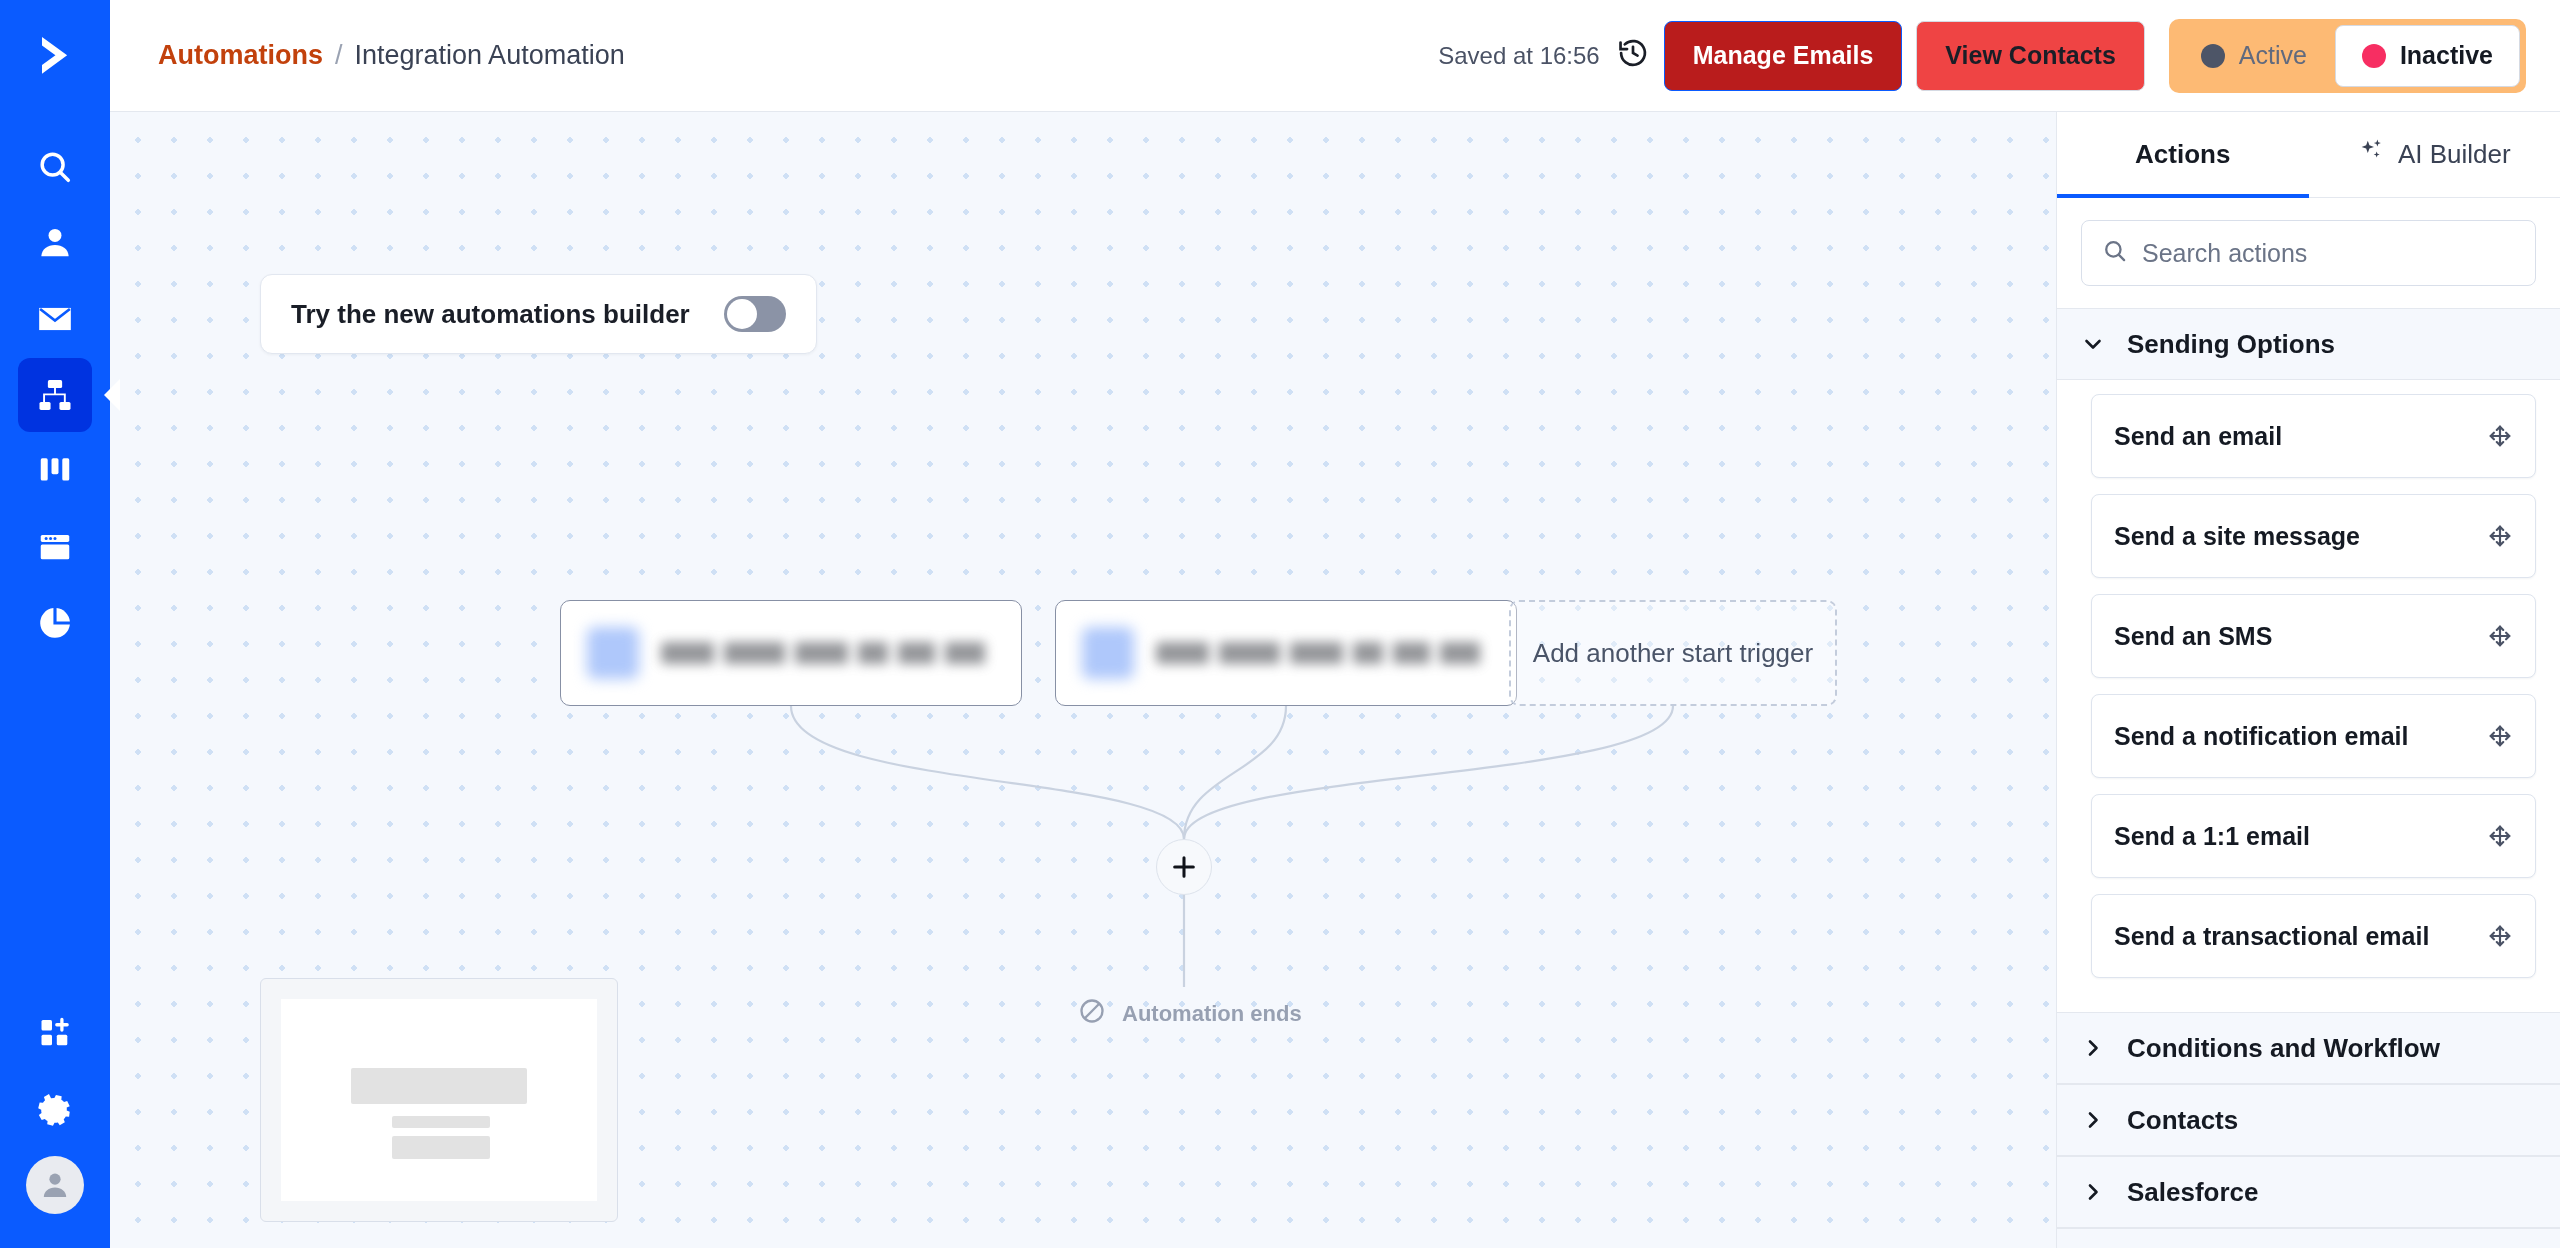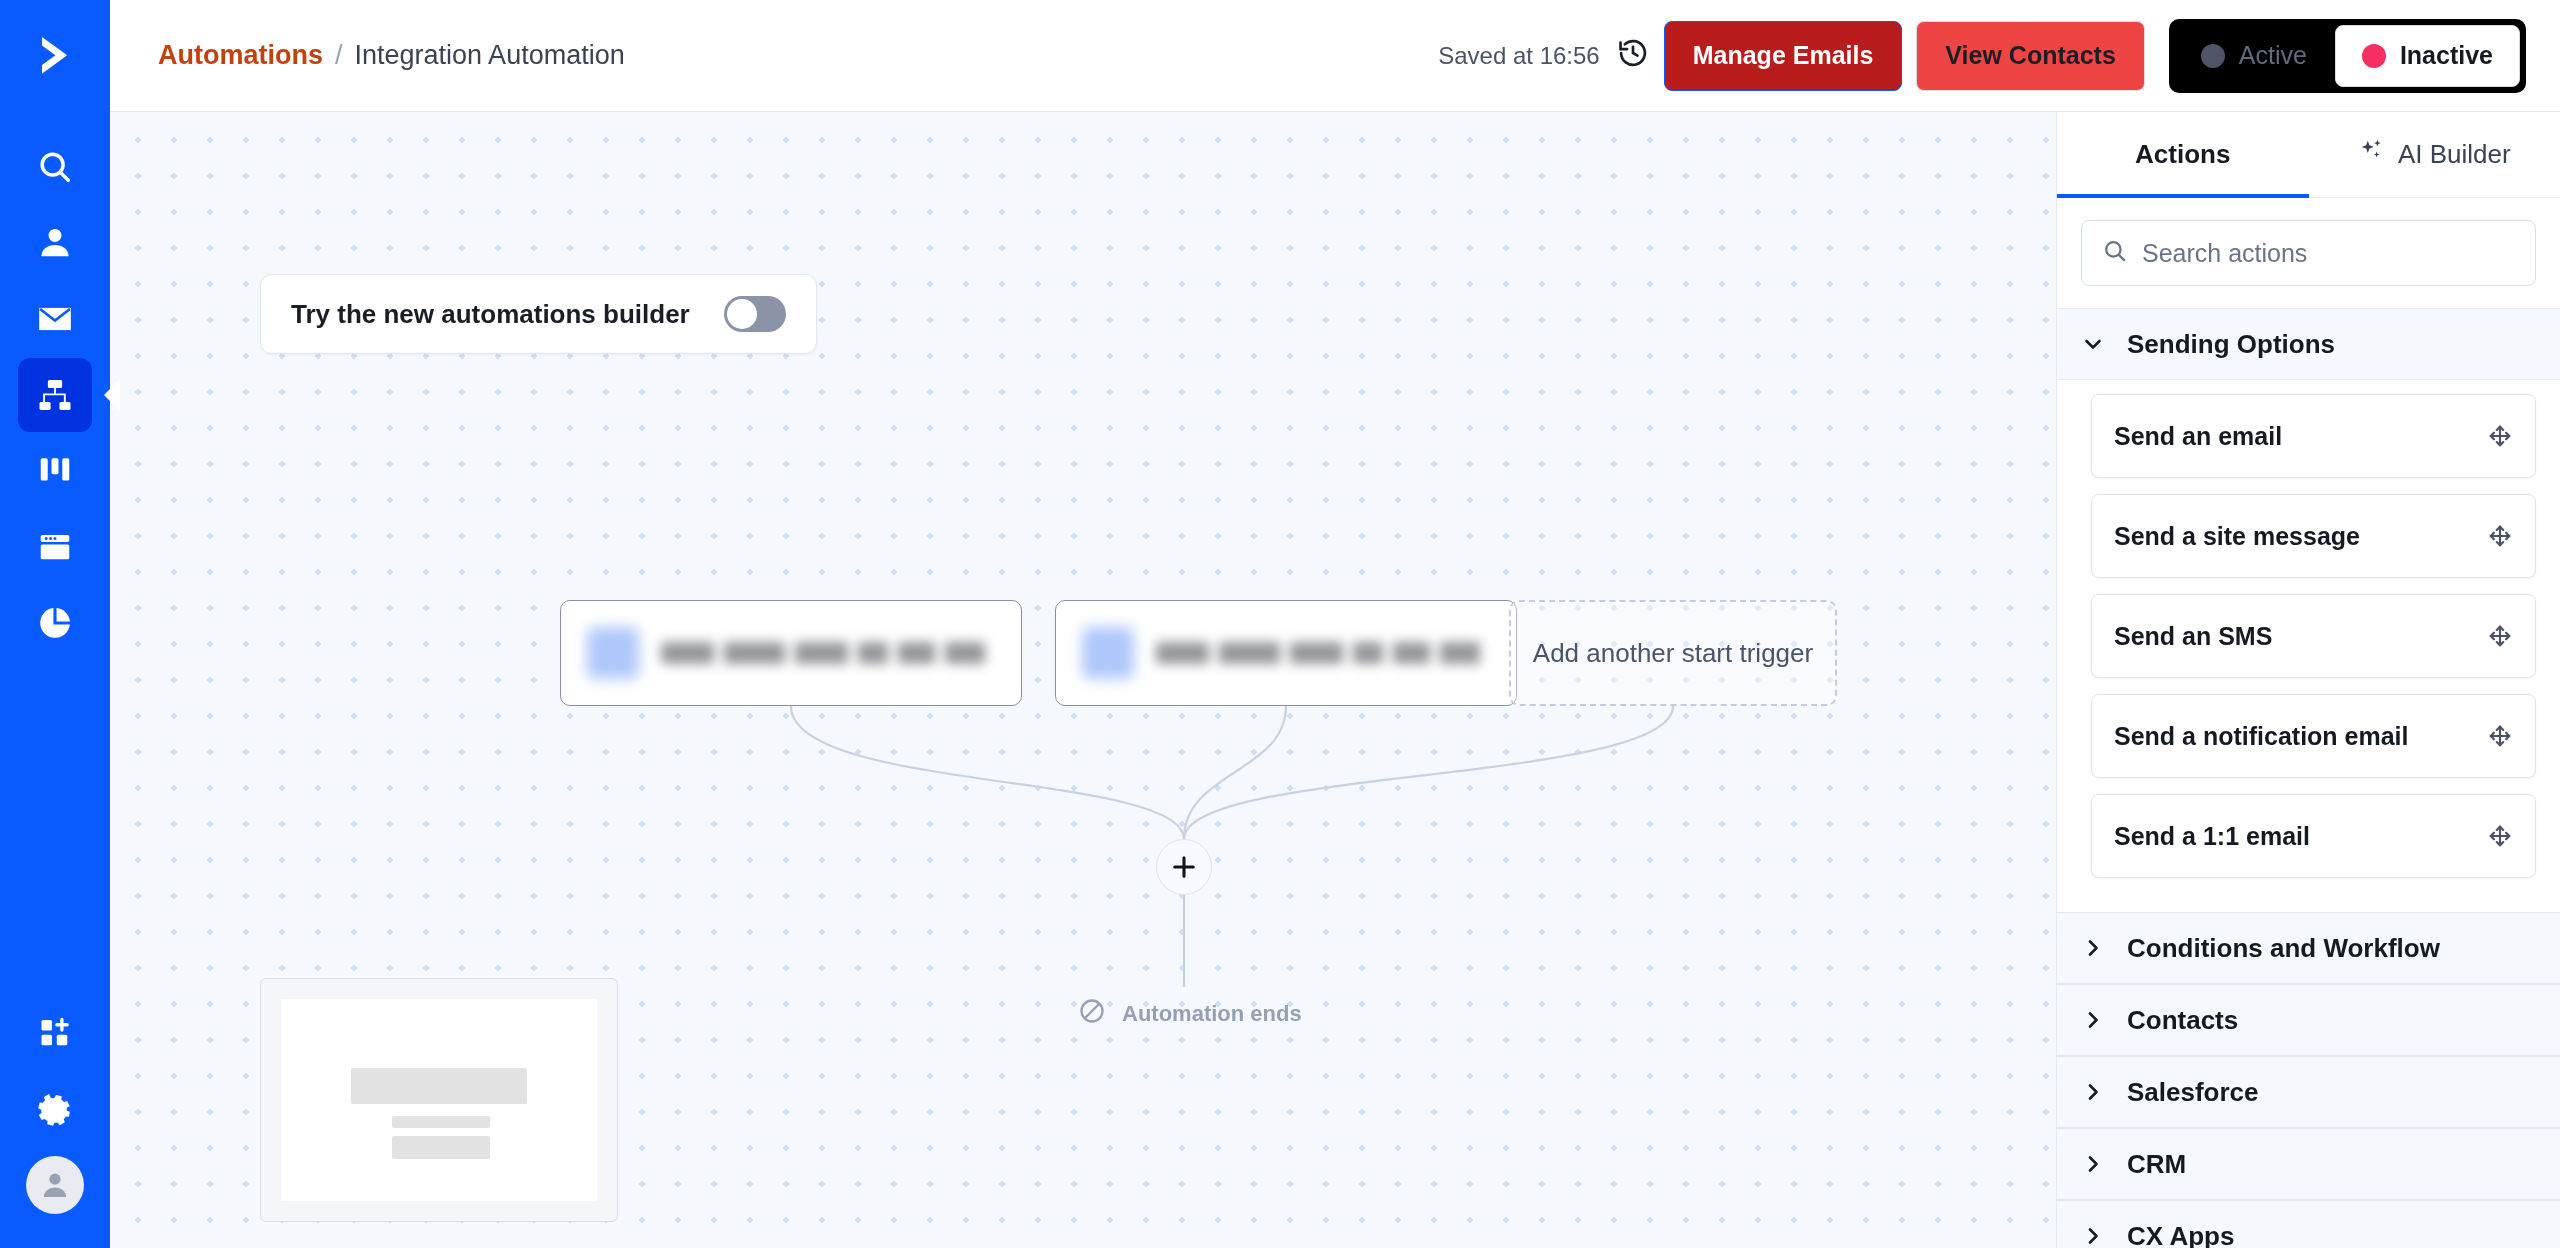--- a/index.html
+++ b/index.html
@@ -52,21 +52,21 @@
   .crumb-leaf { color: #3A4254; font-weight: 400; }
   .header-right { margin-left: auto; display: flex; align-items: center; gap: 14px; }
   .saved { display: flex; align-items: center; gap: 16px; color: #4A5265; font-size: 24px; }
   .btn {
     height: 70px; border-radius: 8px; display: flex; align-items: center; justify-content: center;
     font-size: 25px; font-weight: 700; cursor: pointer; padding: 0 28px; white-space: nowrap;
   }
   .btn-primary { background: #b91c1c; color: #fff; border: 1px solid #0A5BFF; }
   .btn-outline { background: #ef4444; color: #1A1E27; border: 1px solid #D5DAE3; }
   .statuses {
-    display: flex; align-items: flex-end; background: #000000;
+    display: flex; align-items: flex-end; background: #fdba74;
     border-radius: 10px; padding: 6px; gap: 2px; margin-left: 10px;
   }
   .status-opt {
     display: flex; align-items: center; gap: 14px; padding: 0 26px; height: 62px;
     border-radius: 8px; font-size: 25px; cursor: pointer; white-space: nowrap;
   }
   .status-opt.selected { background: #fff; border: 1px solid #D5DAE3; font-weight: 700; color: #151A23; }
   .status-opt.unselected { color: #616A7E; font-weight: 400; }
   .dot { width: 24px; height: 24px; border-radius: 50%; flex: 0 0 24px; }
 
@@ -490,20 +490,33 @@
                 <svg width="26" height="26" viewBox="0 0 24 24" fill="none" stroke="#4A5265" stroke-width="2" stroke-linecap="round" stroke-linejoin="round">
                     <line x1="12" y1="3.4" x2="12" y2="20.6"></line>
                     <line x1="3.4" y1="12" x2="20.6" y2="12"></line>
                     <polyline points="9,6.4 12,3.4 15,6.4"></polyline>
                     <polyline points="9,17.6 12,20.6 15,17.6"></polyline>
                     <polyline points="6.4,9 3.4,12 6.4,15"></polyline>
                     <polyline points="17.6,9 20.6,12 17.6,15"></polyline>
                   </svg>
               </span>
             </div>
+            <div class="action-item">
+              <span>Send a transactional email</span>
+              <span class="drag-handle">
+                <svg width="26" height="26" viewBox="0 0 24 24" fill="none" stroke="#4A5265" stroke-width="2" stroke-linecap="round" stroke-linejoin="round">
+                    <line x1="12" y1="3.4" x2="12" y2="20.6"></line>
+                    <line x1="3.4" y1="12" x2="20.6" y2="12"></line>
+                    <polyline points="9,6.4 12,3.4 15,6.4"></polyline>
+                    <polyline points="9,17.6 12,20.6 15,17.6"></polyline>
+                    <polyline points="6.4,9 3.4,12 6.4,15"></polyline>
+                    <polyline points="17.6,9 20.6,12 17.6,15"></polyline>
+                  </svg>
+              </span>
+            </div>
           </div>
 
           <div class="group-head collapsed">
             <span class="chev">
               <svg width="24" height="24" viewBox="0 0 24 24" fill="none" stroke="#151A23" stroke-width="2.6" stroke-linecap="round" stroke-linejoin="round">
                   <polyline points="9,5.5 15.5,12 9,18.5"></polyline>
                 </svg>
             </span>
             <span>Conditions and Workflow</span>
           </div>

